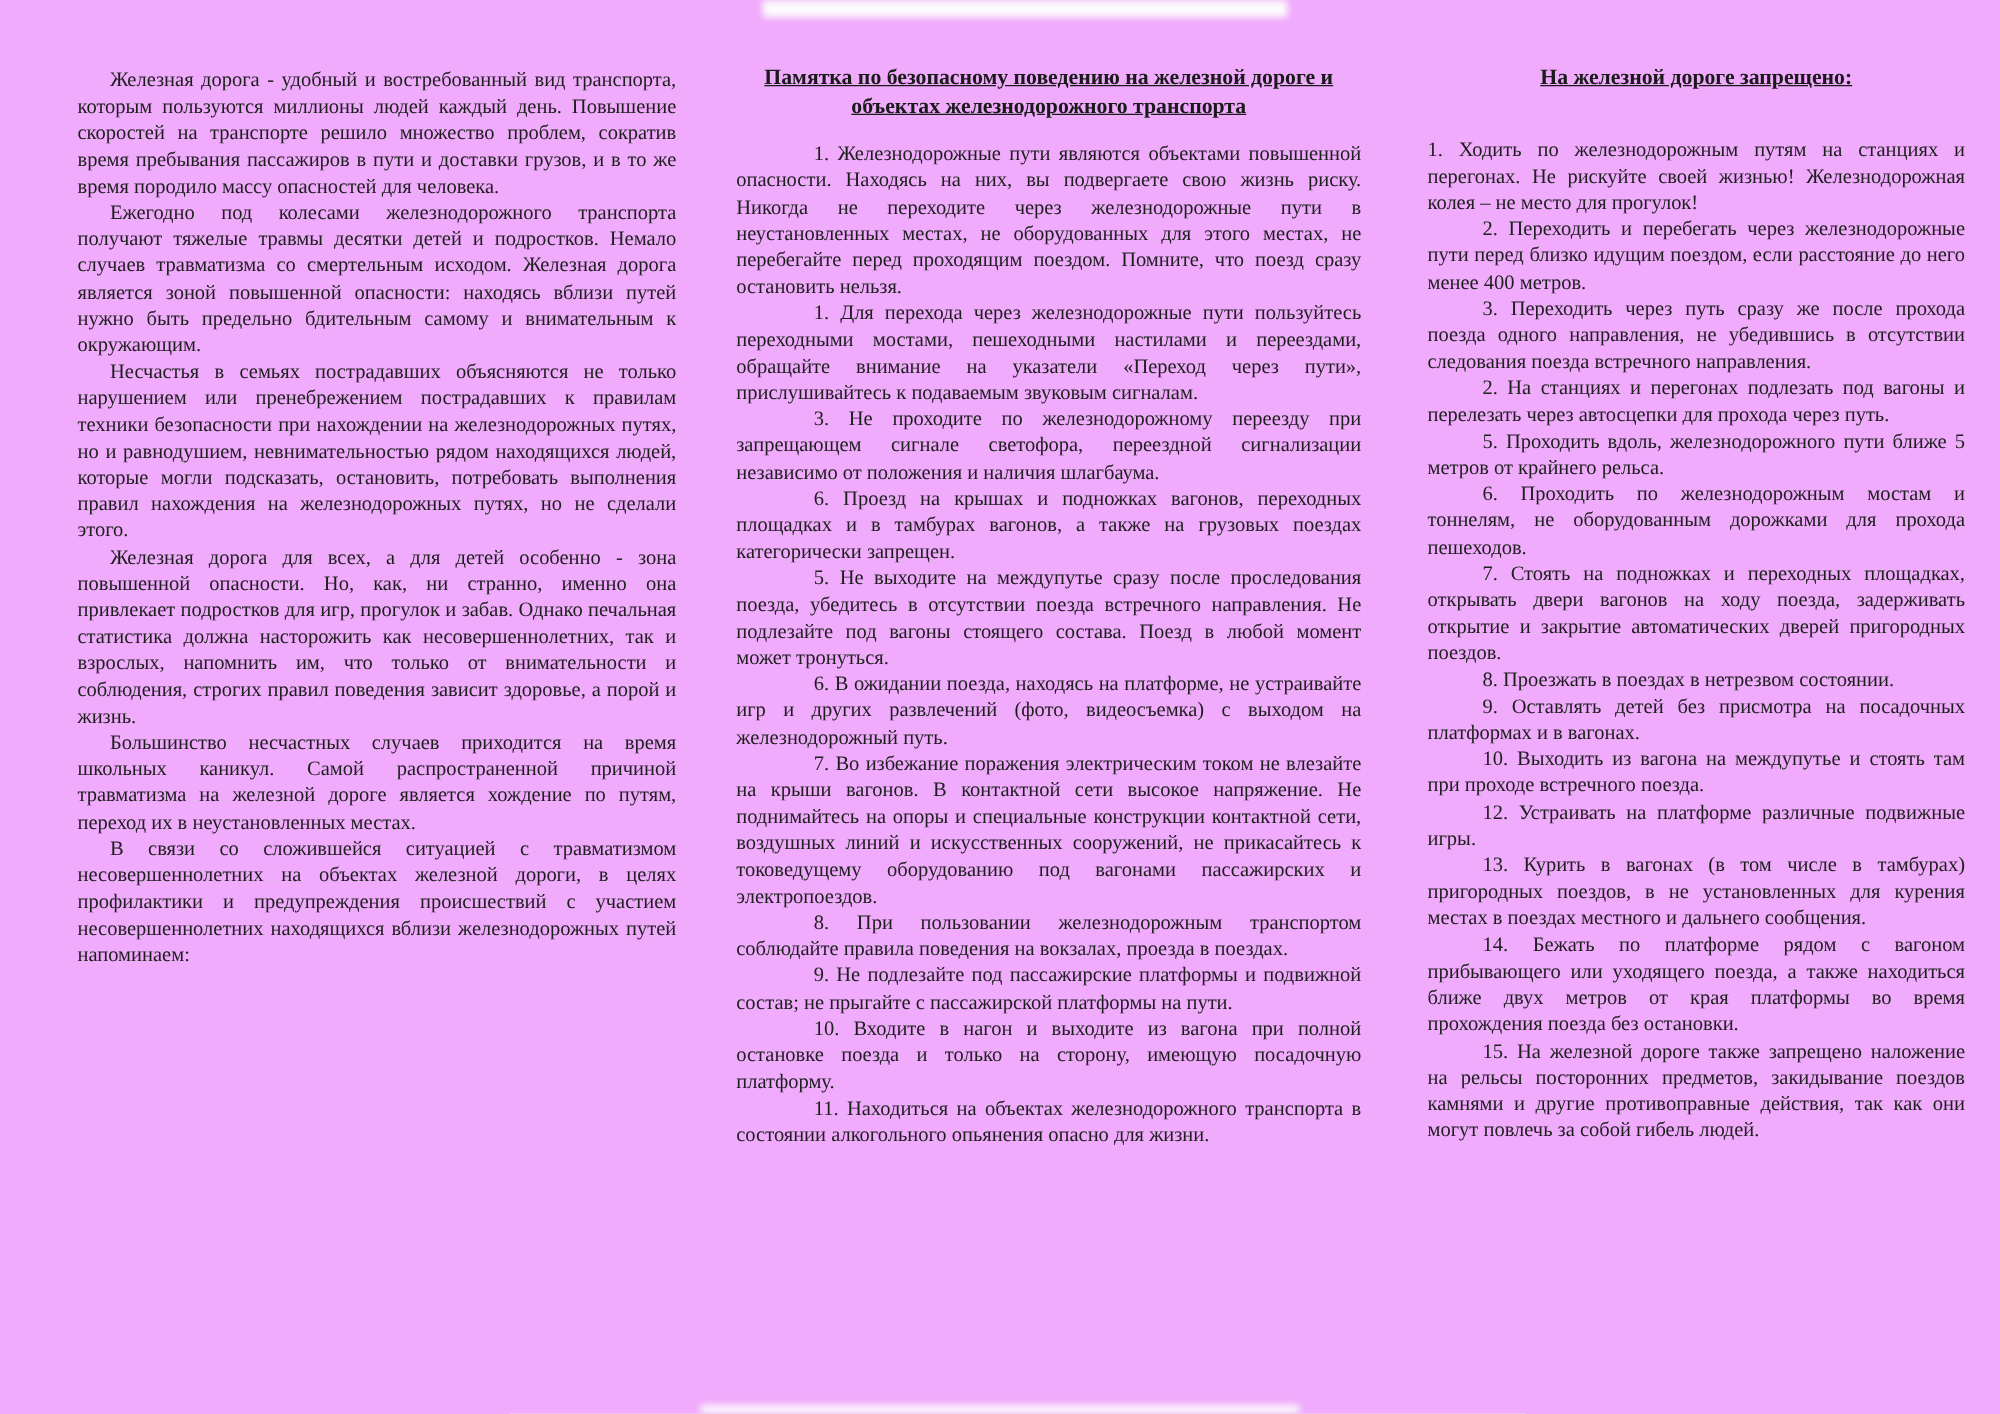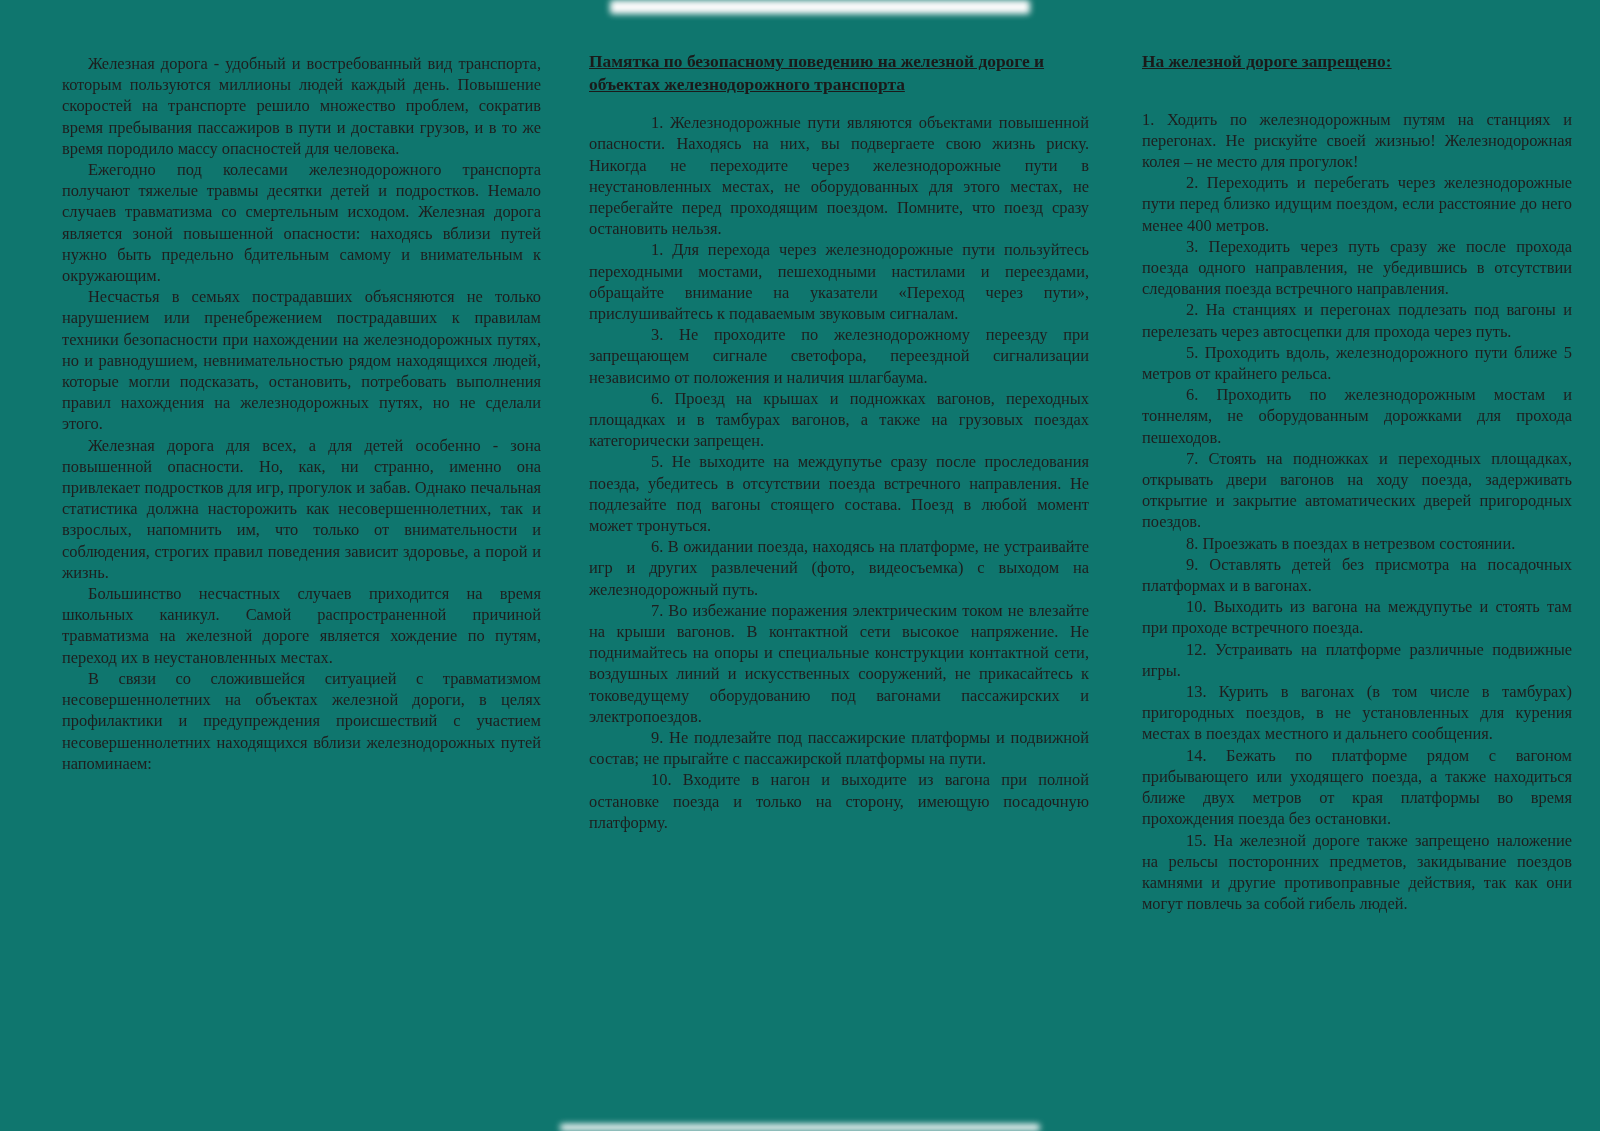--- a/index.html
+++ b/index.html
@@ -5,21 +5,21 @@
   html, body {
     margin: 0;
     padding: 0;
     background: #e8e8e8;
   }
   .page {
     position: relative;
     width: 1600px;
     height: 1131px;
     margin: 0 auto;
-    background: #0f766e;
+    background: #f0abfc;
     overflow: hidden;
     font-family: "Liberation Serif", "DejaVu Serif", serif;
     font-size: 16.4px;
     line-height: 21.2px;
     color: #1e1e1e;
   }
   
   .artifact {
     position: absolute;
     background: #fbfbfb;
@@ -44,21 +44,21 @@
   .col-left p   { text-indent: 26px; }
   .col-middle p { text-indent: 62px; }
   .col-right p  { text-indent: 44px; }
   .col-right p.first-item { text-indent: 0; }
 
   h2.memo-title, h2.ban-title {
     margin: 0;
     font-size: 17.4px;
     line-height: 22.6px;
     font-weight: bold;
-    text-align: left;
+    text-align: center;
     text-decoration: underline;
     color: #1a1a1a;
   }
   h2.memo-title { margin-bottom: 17px; }
   h2.ban-title  { margin-bottom: 36px; }
 </style>
 </head>
 <body>
 
 <div class="page">
@@ -80,22 +80,24 @@
       <span>Памятка по безопасному поведению на железной дороге и</span><br>
       <span>объектах железнодорожного транспорта</span>
     </h2>
     <p>1. Железнодорожные пути являются объектами повышенной опасности. Находясь на них, вы подвергаете свою жизнь риску. Никогда не переходите через железнодорожные пути в неустановленных местах, не оборудованных для этого местах, не перебегайте перед проходящим поездом. Помните, что поезд сразу остановить нельзя.</p>
     <p>1. Для перехода через железнодорожные пути пользуйтесь переходными мостами, пешеходными настилами и переездами, обращайте внимание на указатели «Переход через пути», прислушивайтесь к подаваемым звуковым сигналам.</p>
     <p>3. Не проходите по железнодорожному переезду при запрещающем сигнале светофора, переездной сигнализации независимо от положения и наличия шлагбаума.</p>
     <p>6. Проезд на крышах и подножках вагонов, переходных площадках и в тамбурах вагонов, а также на грузовых поездах категорически запрещен.</p>
     <p>5. Не выходите на междупутье сразу после проследования поезда, убедитесь в отсутствии поезда встречного направления. Не подлезайте под вагоны стоящего состава. Поезд в любой момент может тронуться.</p>
     <p>6. В ожидании поезда, находясь на платформе, не устраивайте игр и других развлечений (фото, видеосъемка) с выходом на железнодорожный путь.</p>
     <p>7. Во избежание поражения электрическим током не влезайте на крыши вагонов. В контактной сети высокое напряжение. Не поднимайтесь на опоры и специальные конструкции контактной сети, воздушных линий и искусственных сооружений, не прикасайтесь к токоведущему оборудованию под вагонами пассажирских и электропоездов.</p>
+    <p>8. При пользовании железнодорожным транспортом соблюдайте правила поведения на вокзалах, проезда в поездах.</p>
     <p>9. Не подлезайте под пассажирские платформы и подвижной состав; не прыгайте с пассажирской платформы на пути.</p>
     <p>10. Входите в нагон и выходите из вагона при полной остановке поезда и только на сторону, имеющую посадочную платформу.</p>
+    <p>11. Находиться на объектах железнодорожного транспорта в состоянии алкогольного опьянения опасно для жизни.</p>
   </section>
 
   <section class="col col-right">
     <h2 class="ban-title">На железной дороге запрещено:</h2>
     <p class="first-item">1. Ходить по железнодорожным путям на станциях и перегонах. Не рискуйте своей жизнью! Железнодорожная колея – не место для прогулок!</p>
     <p>2. Переходить и перебегать через железнодорожные пути перед близко идущим поездом, если расстояние до него менее 400 метров.</p>
     <p>3. Переходить через путь сразу же после прохода поезда одного направления, не убедившись в отсутствии следования поезда встречного направления.</p>
     <p>2. На станциях и перегонах подлезать под вагоны и перелезать через автосцепки для прохода через путь.</p>
     <p>5. Проходить вдоль, железнодорожного пути ближе 5 метров от крайнего рельса.</p>
     <p>6. Проходить по железнодорожным мостам и тоннелям, не оборудованным дорожками для прохода пешеходов.</p>

